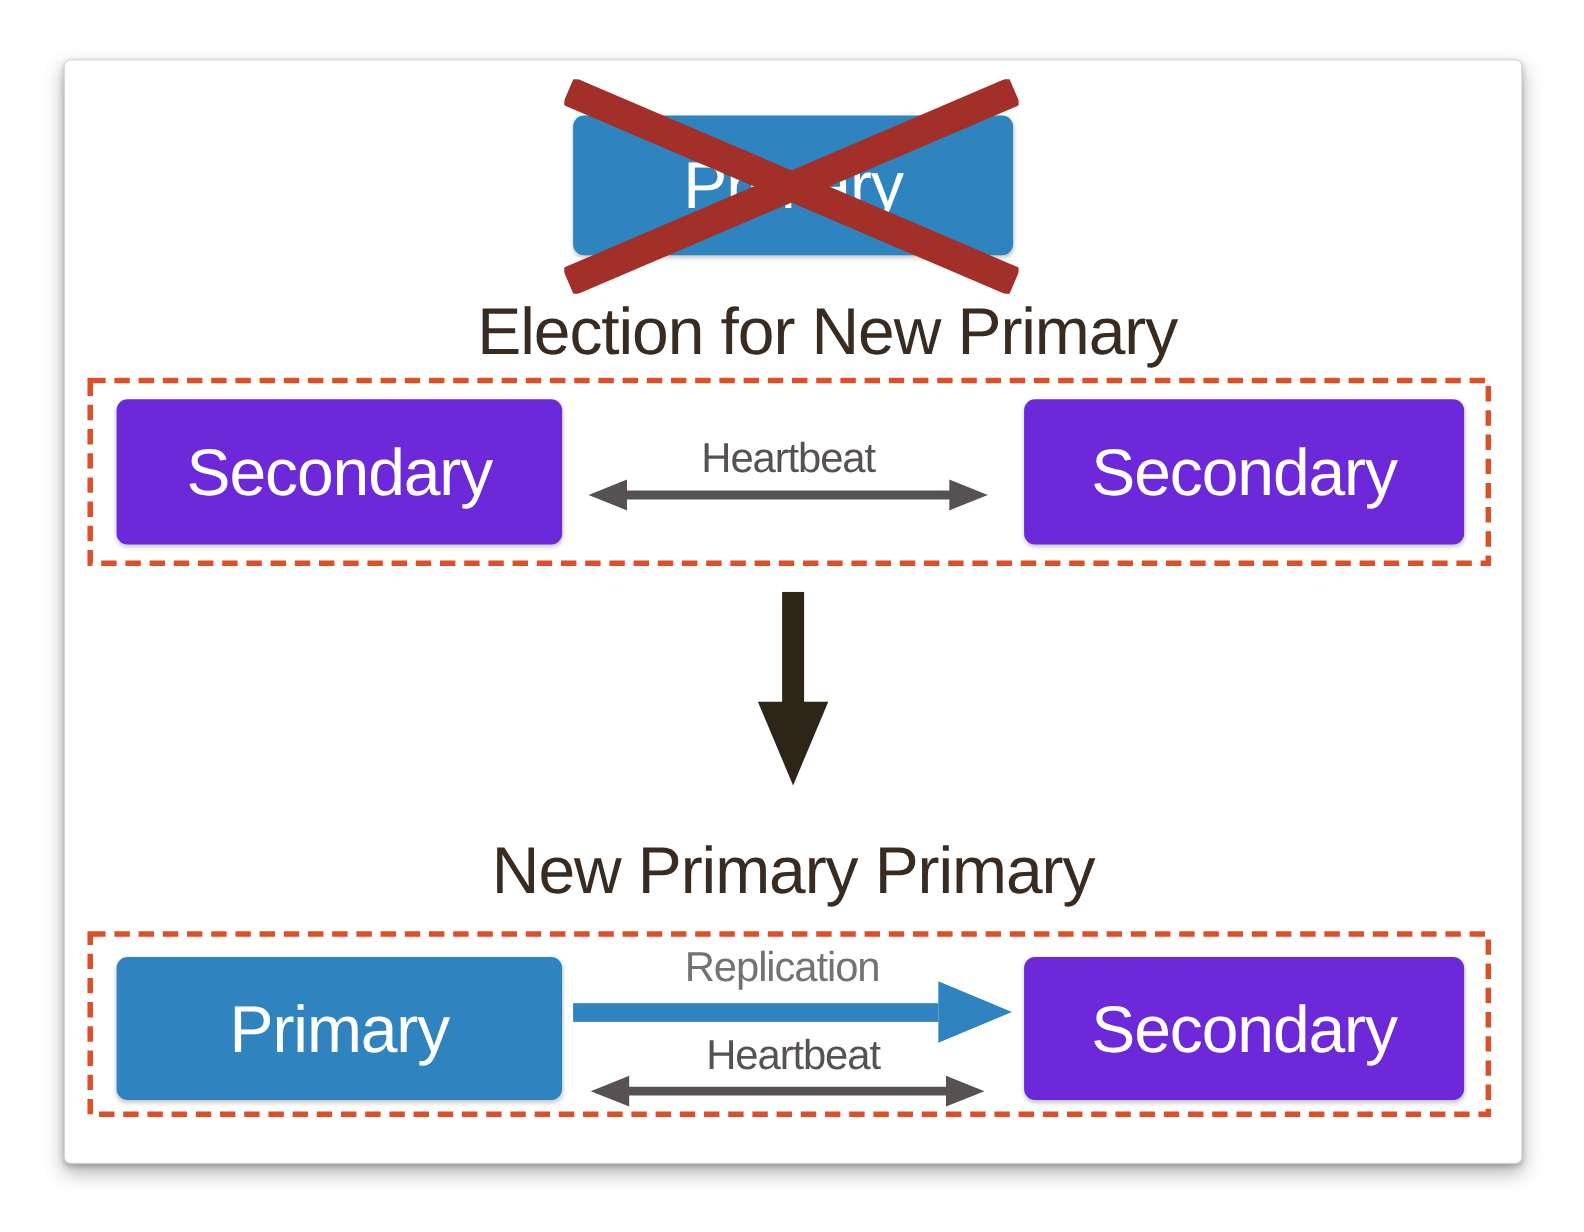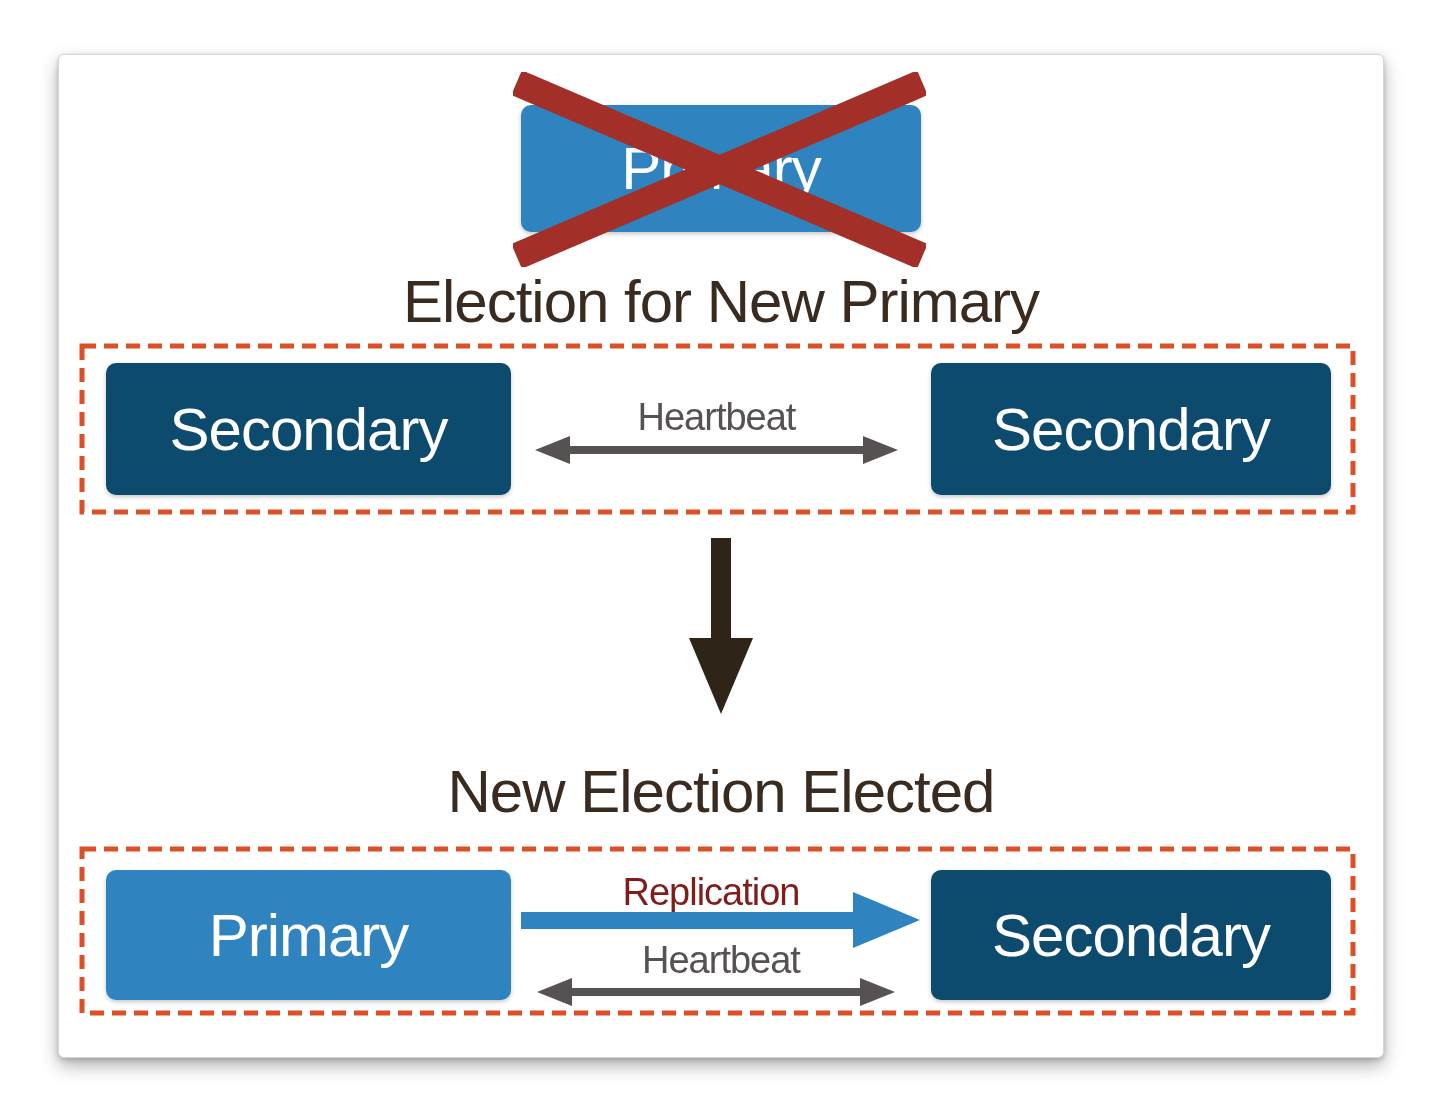--- a/index.html
+++ b/index.html
@@ -7,42 +7,42 @@
   .card{position:absolute;left:58px;top:54px;width:1324px;height:1002px;
     background:#ffffff;border:1px solid #d6d6d6;border-radius:6px;
     box-shadow:0 8px 18px rgba(0,0,0,0.30), 0 2px 5px rgba(0,0,0,0.18);}
   .abs{position:absolute;}
   
   .failed-wrap{left:454px;top:17px;width:413px;height:195px;}
   .node{border-radius:10px;display:flex;align-items:center;justify-content:center;
     color:#ffffff;font-size:60px;letter-spacing:-1px;
     box-shadow:0 2px 4px rgba(0,0,0,0.22);}
   .node.blue{background:#2f84c0;}
-  .node.green{background:#0c4a6e;}
+  .node.green{background:#6d28d9;}
   .failed-node{left:8px;top:33px;width:400px;height:127px;}
   .cross-svg{left:0;top:0;}
   
   .title{left:0;width:1324px;text-align:center;color:#3a2b21;font-size:60px;
     line-height:64px;letter-spacing:-1px;white-space:nowrap;}
-  .title1{top:215px;}
+  .title1{top:215px;margin-left:31px;}
   .title2{top:705px;}
   
   .group{width:1277px;left:20px;}
   .group1{top:288px;height:172px;}
   .group2{top:791px;height:170px;}
   .dash-svg{left:0;top:0;}
   .gnode-l{left:27px;top:20px;width:405px;height:132px;}
   .gnode-r{left:852px;top:20px;width:400px;height:132px;}
   .g2node-l{left:27px;top:24px;width:405px;height:130px;}
   .g2node-r{left:852px;top:24px;width:400px;height:130px;}
   .link-label{color:#575252;font-size:38px;line-height:52px;text-align:center;
     letter-spacing:-1px;white-space:nowrap;}
   .hb1-label{left:455px;top:48px;width:365px;}
   .hb1-arrow{left:455px;top:87px;}
-  .repl-label{left:482px;top:20px;width:300px;color:#7f1d1d;}
+  .repl-label{left:482px;top:8px;width:300px;color:#737373;}
   .repl-arrow{left:442px;top:44px;}
   .hb2-label{left:477px;top:88px;width:330px;}
   .hb2-arrow{left:457px;top:126px;}
   
   .down-arrow{left:630px;top:483px;}
 </style>
 </head>
 <body>
 
 <div class="card">
@@ -75,21 +75,21 @@
       <polygon points="1,20 36,6 36,34" fill="#575252"></polygon>
       <polygon points="364,20 329,6 329,34" fill="#575252"></polygon>
     </svg>
   </div>
 
   <svg class="abs down-arrow" width="64" height="176" viewBox="0 0 64 176">
     <rect x="22" y="0" width="20" height="102" fill="#2f2418"></rect>
     <polygon points="0,100 64,100 32,176" fill="#2f2418"></polygon>
   </svg>
 
-  <div class="abs title title2">New Election Elected</div>
+  <div class="abs title title2">New Primary Primary</div>
 
   <div class="abs group group2">
     <svg class="abs dash-svg" width="1277" height="170" viewBox="0 0 1277 170">
       <rect x="3" y="3" width="1271" height="164" fill="none" stroke="#dd4f26" stroke-width="5" stroke-dasharray="14 8"></rect>
     </svg>
     <div class="abs node blue g2node-l">
       <span>Primary</span>
     </div>
     <div class="abs node green g2node-r">
       <span>Secondary</span>

